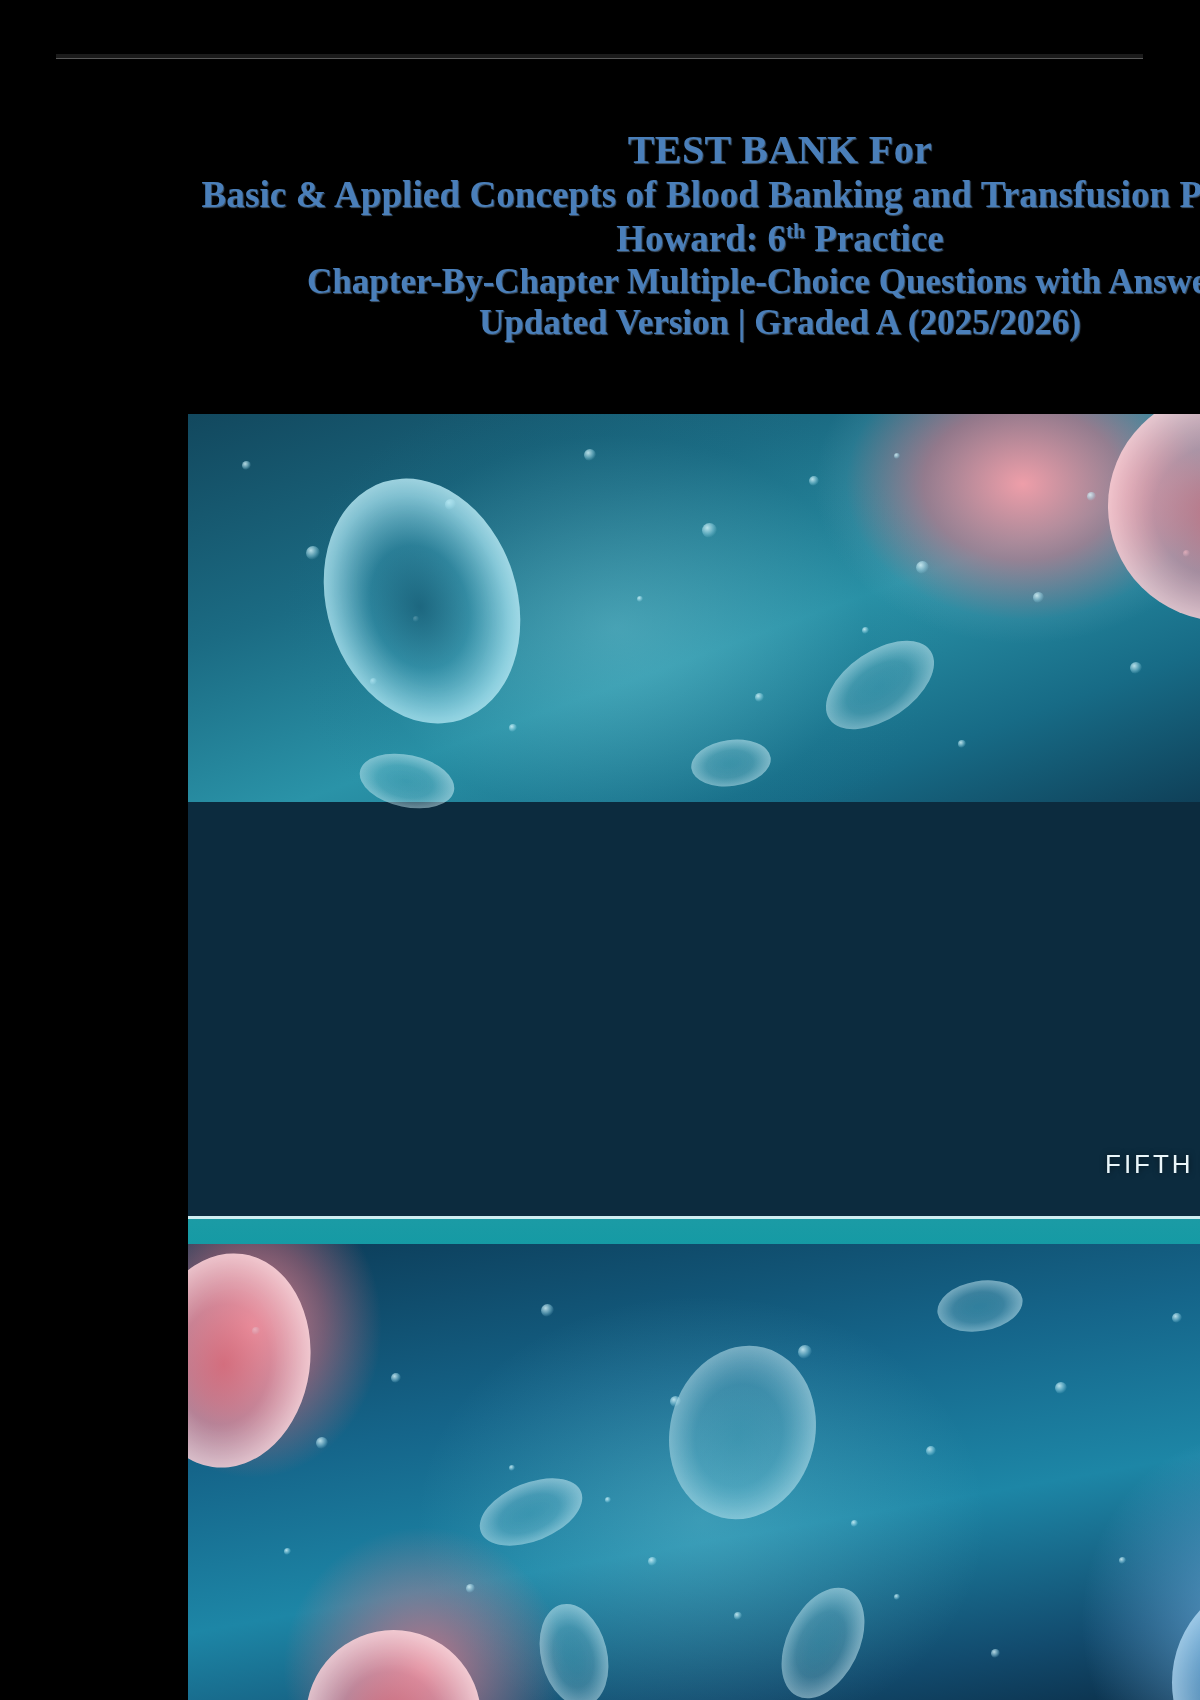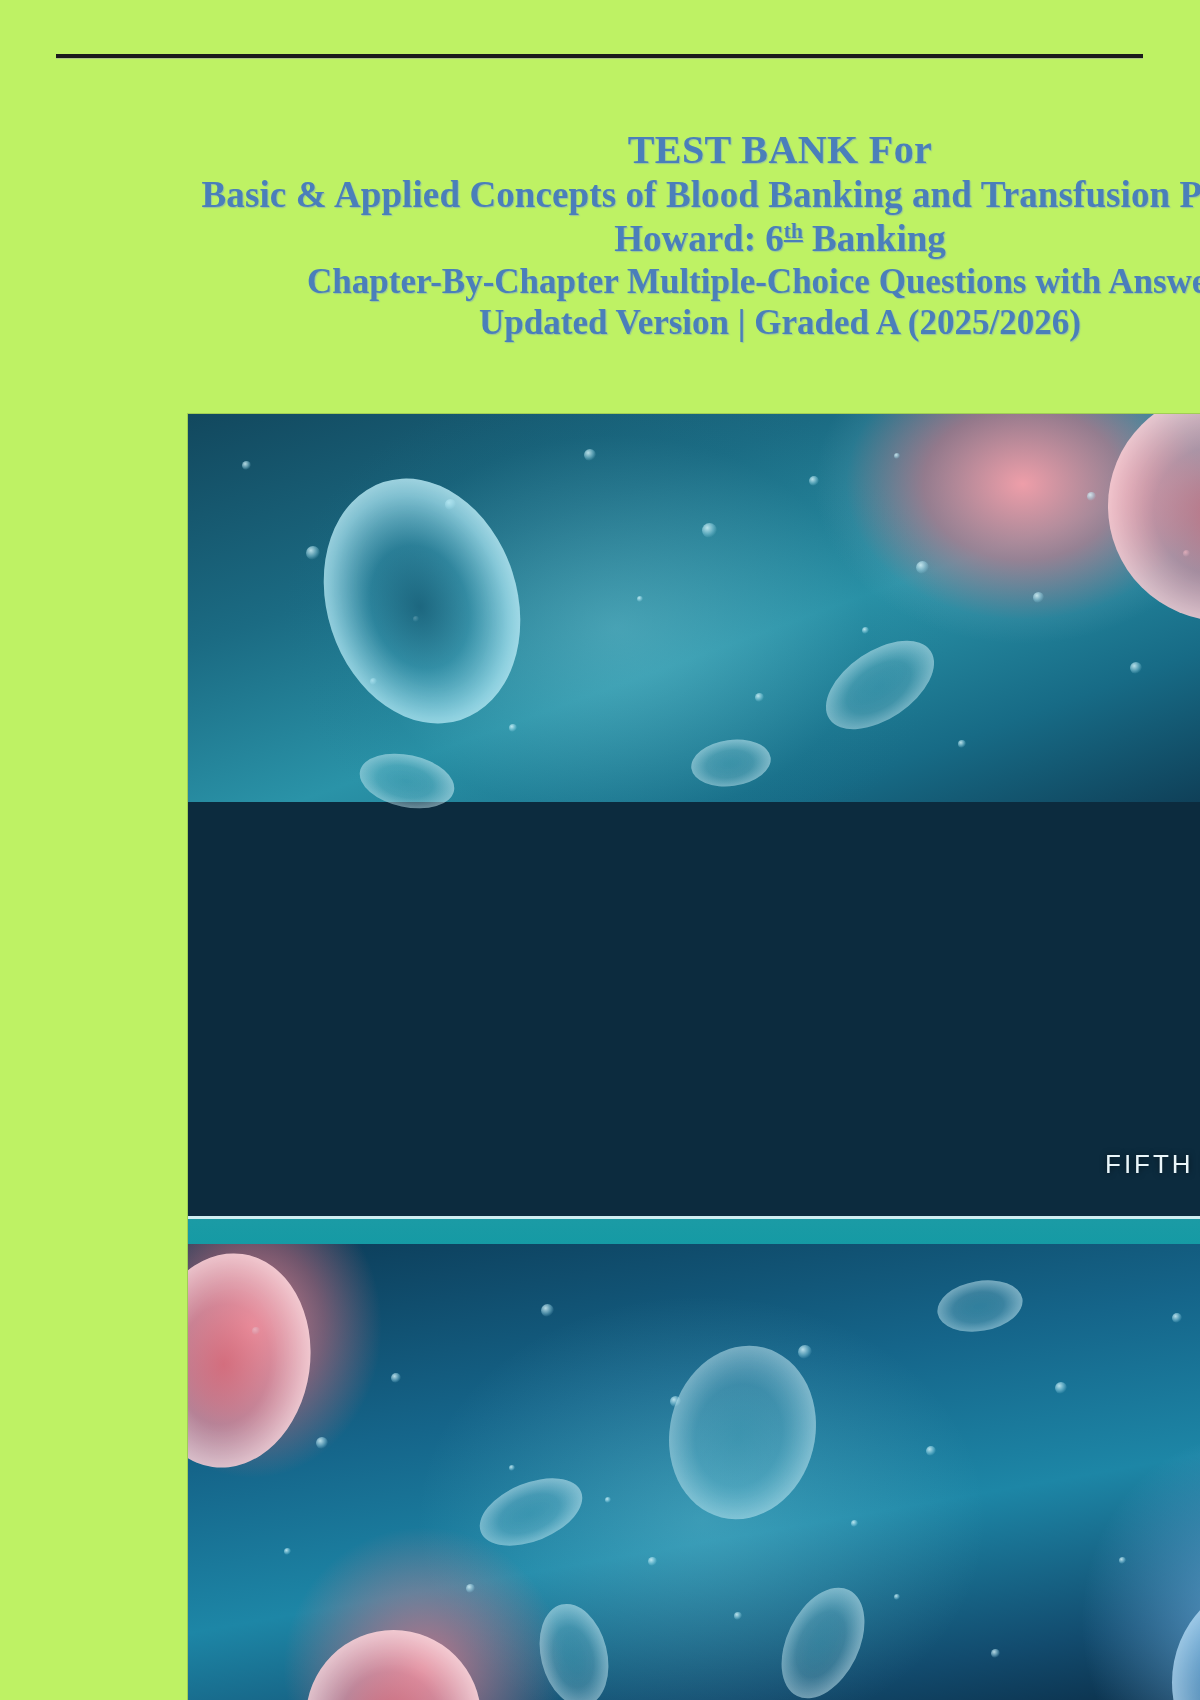--- a/index.html
+++ b/index.html
@@ -13,21 +13,21 @@
     overflow: hidden;
     font-family: "Liberation Serif", serif;
     position: relative;
   }
 
   .page {
     position: absolute;
     left: 0; top: 0;
     width: 1200px;
     height: 1700px;
-    background: #bef264;
+    background: #000000;
     overflow: hidden;
   }
 
   
   .top-rule {
     position: absolute;
     left: 56px;
     top: 54px;
     width: 1087px;
     height: 4px;
@@ -52,21 +52,20 @@
   .h-line { display: block; }
   .h-line.l1 { font-size: 40px; letter-spacing: 0.4px; }
   .h-line.l2 { font-size: 37px; letter-spacing: 0.1px; }
   .h-line.l3 { font-size: 37px; }
   .h-line.l4 { font-size: 35px; }
   .h-line.l5 { font-size: 35px; }
   .h-line sup {
     font-size: 0.58em;
     vertical-align: super;
     line-height: 0;
-    text-decoration: underline;
   }
 
   
   .cover {
     position: absolute;
     left: 188px;
     top: 414px;
     width: 1070px;          
     height: 1290px;
     overflow: hidden;
@@ -215,21 +214,21 @@
 </head>
 <body>
 
 <div class="page">
 
   <div class="top-rule"></div>
 
   <div class="heading-block">
     <span class="h-line l1">TEST BANK For</span>
     <span class="h-line l2">Basic &amp; Applied Concepts of Blood Banking and Transfusion Practice by</span>
-    <span class="h-line l3"><span>Howard: 6</span><sup>th</sup><span> Banking</span></span>
+    <span class="h-line l3"><span>Howard: 6</span><sup>th</sup><span> Practice</span></span>
     <span class="h-line l4">Chapter-By-Chapter Multiple-Choice Questions with Answers |</span>
     <span class="h-line l5">Updated Version | Graded A (2025/2026)</span>
   </div>
 
   <div class="cover">
 
     <div class="band-top">
       <div class="speckles">
         <div class="sp" style="left:5%;  top:12%; width:9px;  height:9px;"></div>
         <div class="sp" style="left:11%; top:34%; width:14px; height:14px;"></div>

